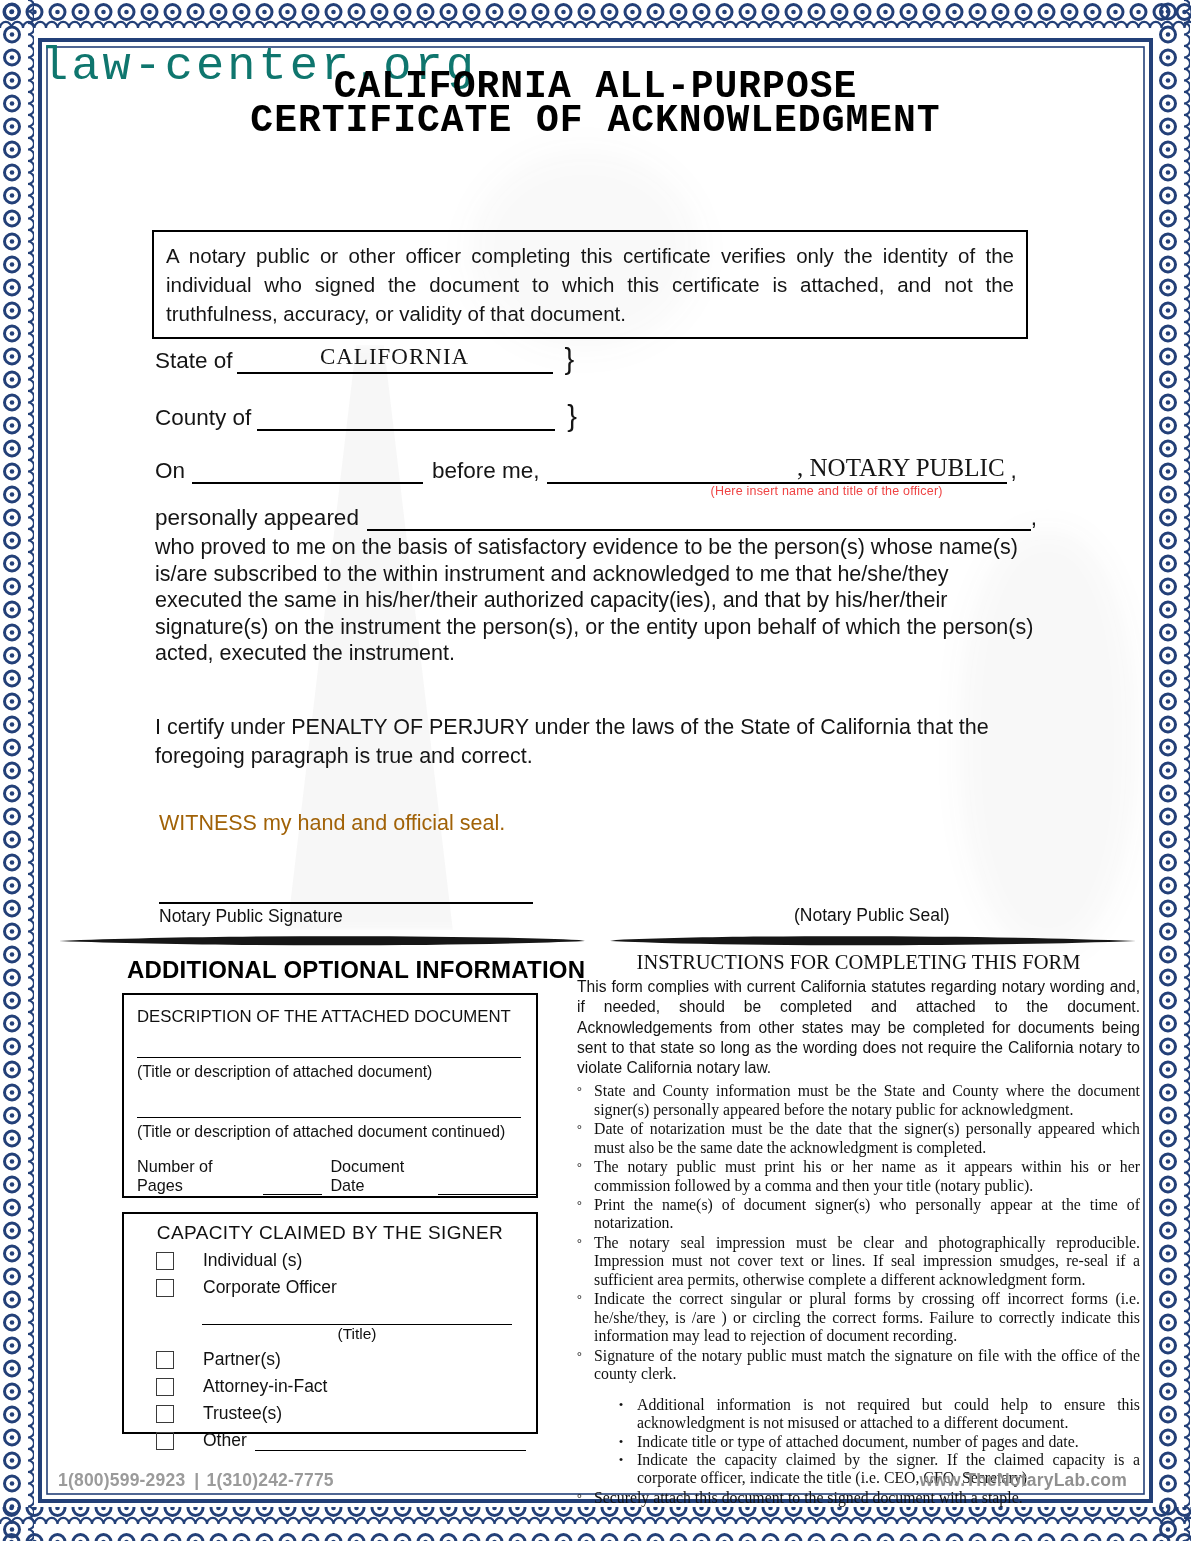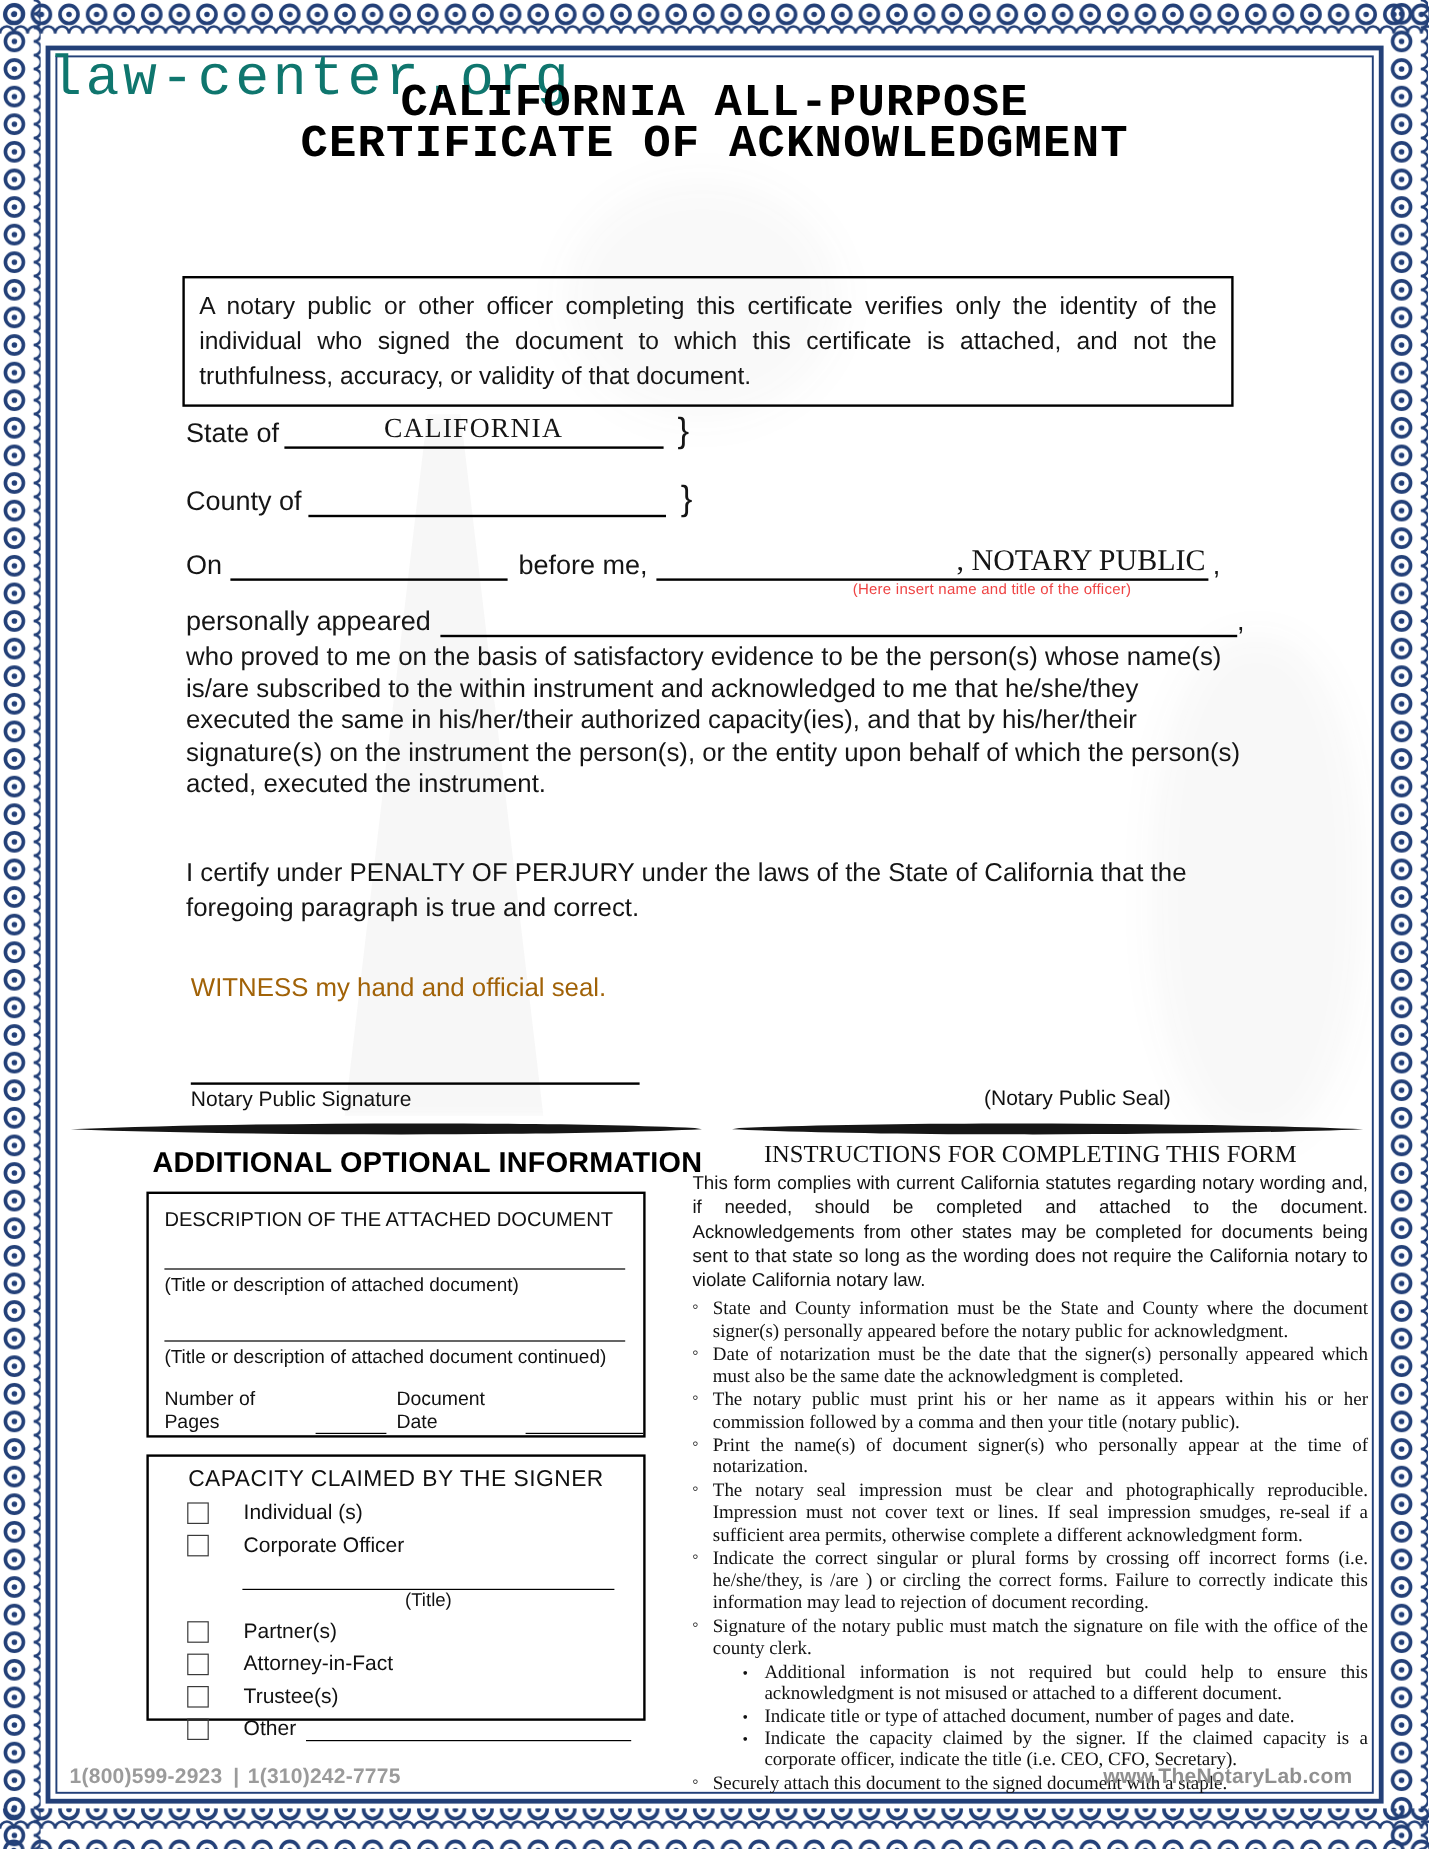--- a/index.html
+++ b/index.html
@@ -43,21 +43,21 @@
   .pa-row{top:501px;width:882px;}
   .pa-blank{flex:1;margin-left:8px;height:28px;}
 
   .body-par{left:155px;top:534px;width:886px;font-size:21.5px;line-height:26.5px;color:#151515;}
   .certify{left:155px;top:713px;width:886px;font-size:21.5px;line-height:29px;color:#151515;}
   .witness{left:159px;top:811px;font-size:21.5px;color:#a16207;}
 
   .sig-line{left:159px;top:872px;width:374px;height:30px;border-bottom:2px solid #000;}
   .small-label{font-size:17.5px;color:#111;}
   .sig-label{left:159px;top:906px;}
-  .seal-label{left:794px;top:905px;margin-left:26px;}
+  .seal-label{left:794px;top:905px;}
 
   .divider{left:55px;top:933px;}
 
   .add-heading{left:127px;top:956px;font-size:24px;font-weight:700;letter-spacing:0.2px;color:#000;white-space:nowrap;}
 
   .infobox{position:absolute;left:122px;width:412px;border:2px solid #000;}
   .desc-box{top:993px;height:201px;}
   .d-heading{left:13px;top:12px;font-size:16.8px;}
   .d-line{position:absolute;left:13px;width:384px;border-bottom:1.5px solid #000;}
   .d-line1{top:62px;}
@@ -79,21 +79,21 @@
   .other-blank{flex:1;margin:0 10px 0 8px;height:20px;border-bottom:1.5px solid #000;}
 
   .instr{left:577px;top:951px;width:563px;}
   .i-heading{text-align:center;font-family:"Liberation Serif",serif;font-size:20.5px;margin-bottom:3px;white-space:nowrap;}
   .i-intro{font-size:15.6px;line-height:1.3;text-align:justify;color:#131313;}
   .i-list{margin-top:4px;}
   .ib{display:flex;margin-bottom:1.5px;}
   .ib .mk{flex:0 0 17px;font-family:"Liberation Serif",serif;font-size:12px;padding-top:2px;}
   .ib .mk::before{content:"\00B0";}
   .ib .bt{flex:1;font-family:"Liberation Serif",serif;font-size:15.8px;line-height:1.155;text-align:justify;}
-  .subs{margin:2px 0 2px 28px;}
+  .subs{margin:13px 0 2px 28px;}
   .sub{display:flex;}
   .sub .mk2{flex:0 0 32px;font-family:"Liberation Serif",serif;font-size:13px;text-align:center;padding-top:1px;}
   .sub .mk2::before{content:"\2022";}
   .sub .bt{flex:1;font-family:"Liberation Serif",serif;font-size:15.8px;line-height:1.155;text-align:justify;}
 
   .footer-left{left:58px;top:1470px;font-size:17.5px;font-weight:700;color:#9b9b9b;letter-spacing:0.2px;}
   .footer-right{right:64px;top:1470px;font-size:17.5px;font-weight:700;color:#909090;letter-spacing:0.2px;}
   .footer-left .sep{margin:0 7px 0 9px;}
 </style>
 </head>

